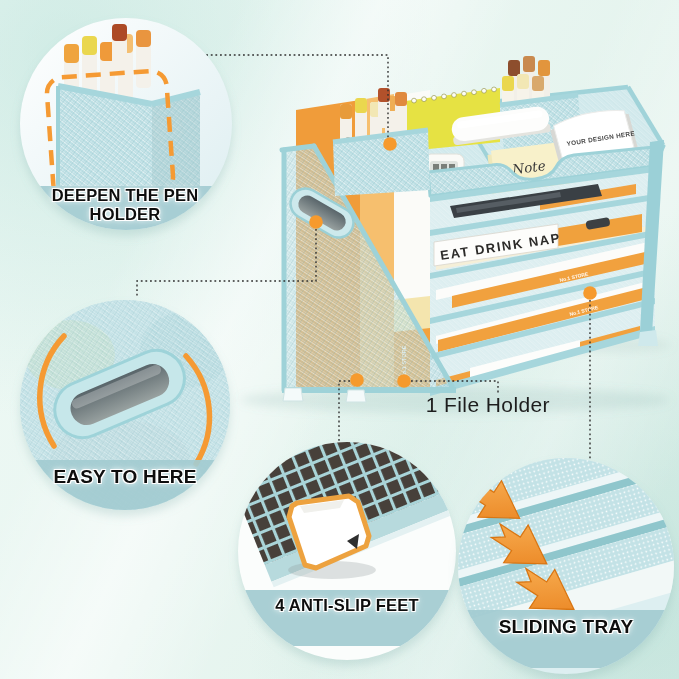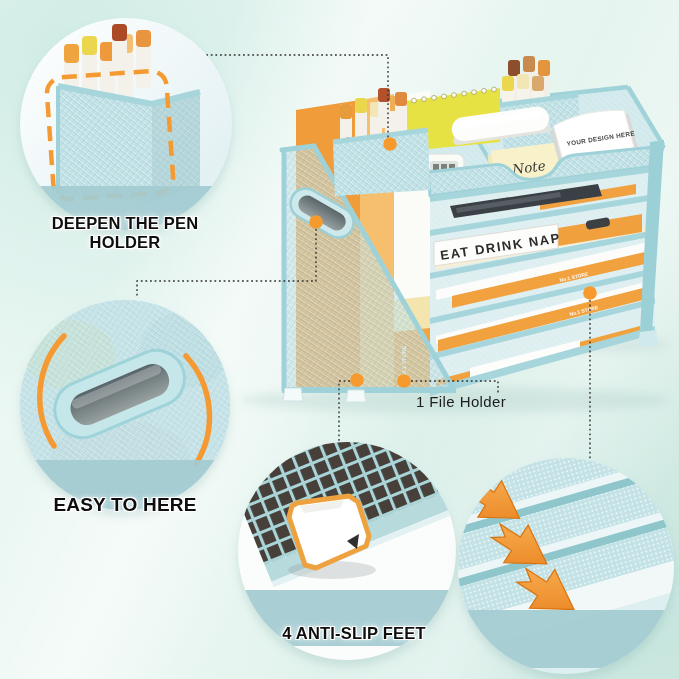--- a/index.html
+++ b/index.html
@@ -17,29 +17,28 @@
       rgba(255,255,255,0) 28%, rgba(255,255,255,.55) 40%, rgba(255,255,255,0) 52%,
       rgba(255,255,255,0) 60%, rgba(255,255,255,.35) 72%, rgba(255,255,255,0) 84%);
     pointer-events:none;
   }
   svg.scene{position:absolute;left:0;top:0;}
   .callout-label{
     position:absolute;text-align:center;font-weight:bold;color:#0e0e0e;
     line-height:1.16;letter-spacing:.2px;
     text-shadow:-1px -1px 0 #fff,1px -1px 0 #fff,-1px 1px 0 #fff,1px 1px 0 #fff,
                 0 0 5px rgba(255,255,255,.95),0 0 9px rgba(255,255,255,.8);
-    margin-top:28px;
   }
   .lbl-pen { left:32px;  top:186px; width:186px; font-size:16.5px; }
   .lbl-lift{ left:30px;  top:466px; width:190px; font-size:19px; }
-  .lbl-feet{ left:259px; top:596px; width:190px; font-size:16.5px; }
+  .lbl-feet{ left:252px; top:596px; width:190px; font-size:16.5px; }
   .lbl-tray{ left:471px; top:616px; width:190px; font-size:19px; }
   .file-holder-label{
-    position:absolute;left:416px;top:393px;width:168px;text-align:left;
-    font-size:15px;color:#1d1d1d;letter-spacing:.4px;
+    position:absolute;left:382px;top:393px;width:168px;text-align:right;
+    font-size:21px;color:#1d1d1d;letter-spacing:.4px;
   }
 </style>
 </head>
 <body>
 
 <div class="stage">
 
 <svg class="scene" width="679" height="679" viewBox="0 0 679 679">
   <defs>
     <pattern id="meshA" width="5" height="5" patternUnits="userSpaceOnUse" patternTransform="rotate(38)">
@@ -378,15 +377,16 @@
         <path d="M0,9 L15,9 L15,0 L38,14 L15,28 L15,19 L0,19 L7,14 Z" transform="translate(534,556) rotate(33) scale(1.65)"></path>
       </g>
       <rect x="456" y="610" width="220" height="58" fill="#a3cbd1" opacity=".93"></rect>
     </g>
   </g>
 </svg>
 
 <div class="callout-label lbl-pen">DEEPEN THE PEN HOLDER</div>
 <div class="callout-label lbl-lift">EASY TO HERE</div>
 <div class="callout-label lbl-feet">4 ANTI-SLIP FEET</div>
+<div class="callout-label lbl-tray">SLIDING TRAY</div>
 <div class="file-holder-label">1 File Holder</div>
 
 </div>
 
 </body></html>

